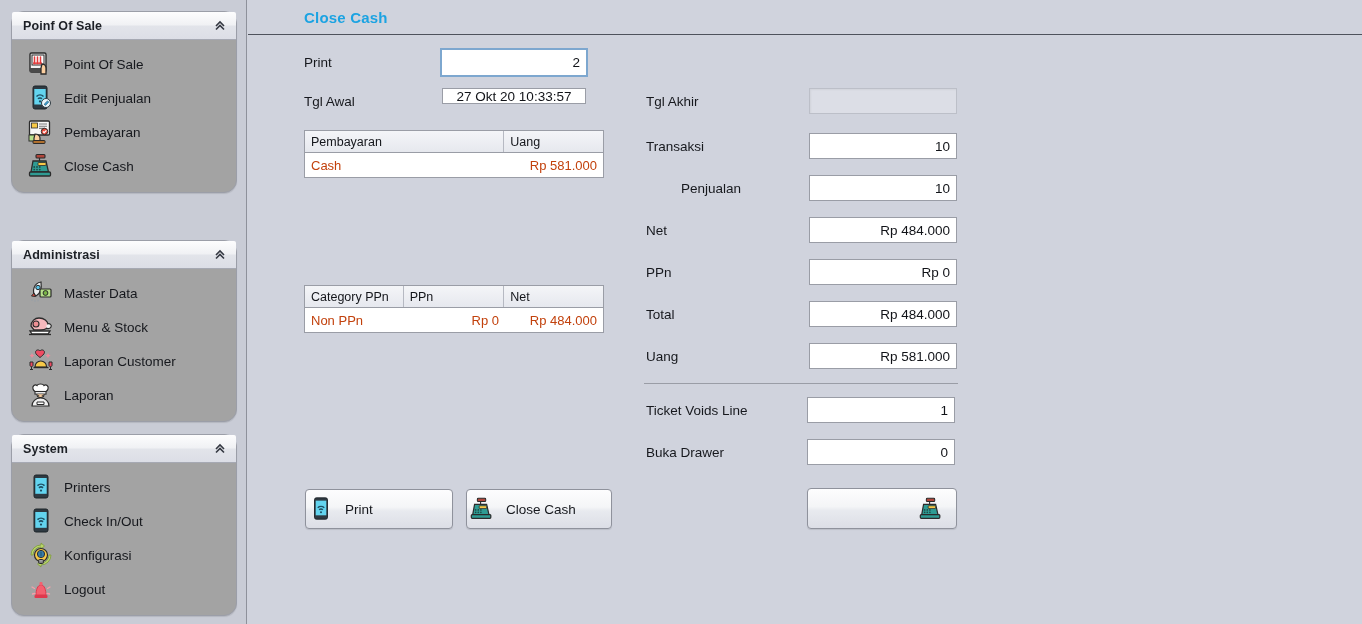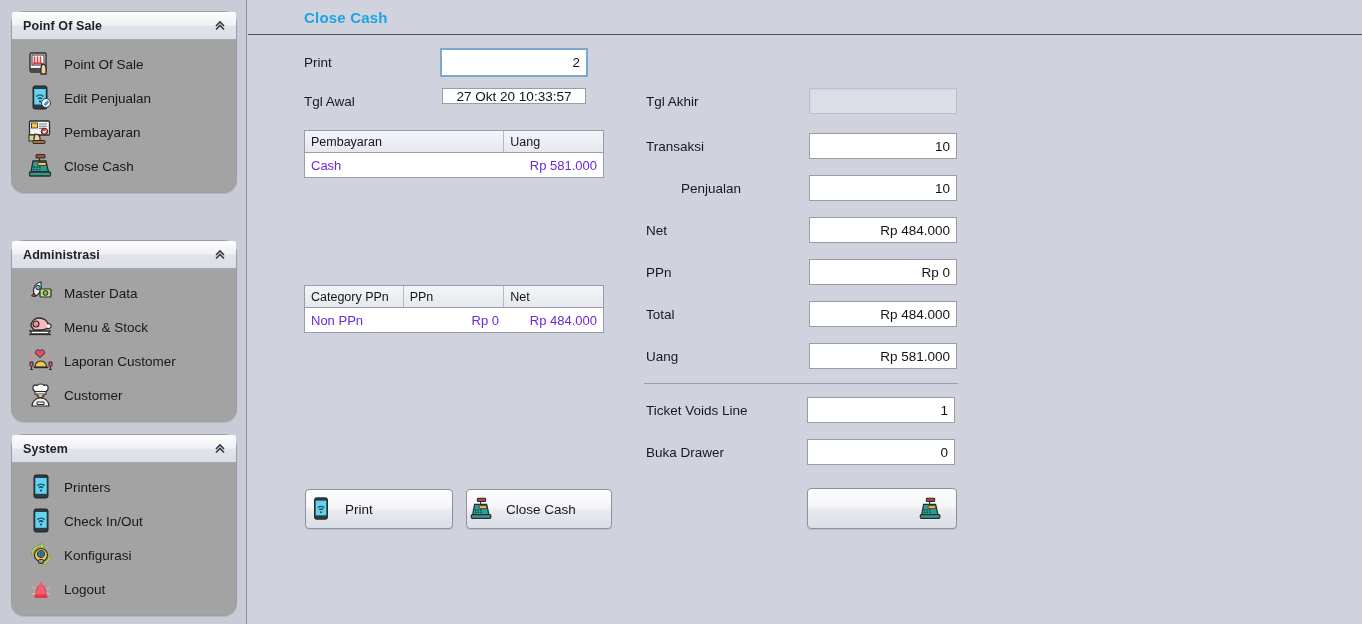--- a/index.html
+++ b/index.html
@@ -170,21 +170,21 @@
     border-right: 1px solid #b6b9c2;
   }
   .tbl .th:last-child { border-right: none; }
   .tbl .trow {
     display: flex;
     height: 24px;
     background: #ffffff;
   }
   .tbl .td {
     font-size: 13px;
-    color: #6d28d9;
+    color: #c2410c;
     display: flex;
     align-items: center;
     padding: 0 6px;
   }
   .td.right { justify-content: flex-end; }
 
   
   .btn {
     position: absolute;
     background: linear-gradient(to bottom, #fdfdfe 0%, #f4f5f7 45%, #e8eaef 55%, #dcdee6 100%);
@@ -365,21 +365,21 @@
             <svg width="28" height="28" viewBox="0 0 28 28">
               <path d="M6 8 c-1 -3 2 -5 4 -3.5 C11 2.5 16 2.5 17 4.5 c2 -1.5 5 0.5 4 3.5 c-0.6 1.8 -2 2.5 -2 2.5 H8 c0 0 -1.4 -0.7 -2 -2.5 z" fill="#fff" stroke="#2b2b2b" stroke-width="1.2"></path>
               <rect x="8" y="10.5" width="11" height="2.6" fill="#f2f2f2" stroke="#2b2b2b" stroke-width="1.1"></rect>
               <path d="M10 13.2 c0 2 1.6 3.3 3.5 3.3 c1.9 0 3.5 -1.3 3.5 -3.3" fill="#fbcfa0" stroke="#2b2b2b" stroke-width="1.1"></path>
               <circle cx="11.7" cy="14.3" r="0.6" fill="#2b2b2b"></circle>
               <circle cx="15.3" cy="14.3" r="0.6" fill="#2b2b2b"></circle>
               <path d="M5 25 c0 -4.5 3.5 -8 8.5 -8 c5 0 8.5 3.5 8.5 8 z" fill="#f0f0f0" stroke="#2b2b2b" stroke-width="1.2"></path>
               <path d="M10 21 h7 v2.5 h-7 z" fill="#fff" stroke="#2b2b2b" stroke-width="1"></path>
             </svg>
           </span>
-          <span class="nav-label">Customer</span>
+          <span class="nav-label">Laporan</span>
         </div>
 
       </div>
     </div>
 
     <div class="panel" style="top:434px;">
       <div class="panel-header">
         <span class="panel-title">System</span>
         <span class="chev">
           <svg width="14" height="14" viewBox="0 0 14 14">

